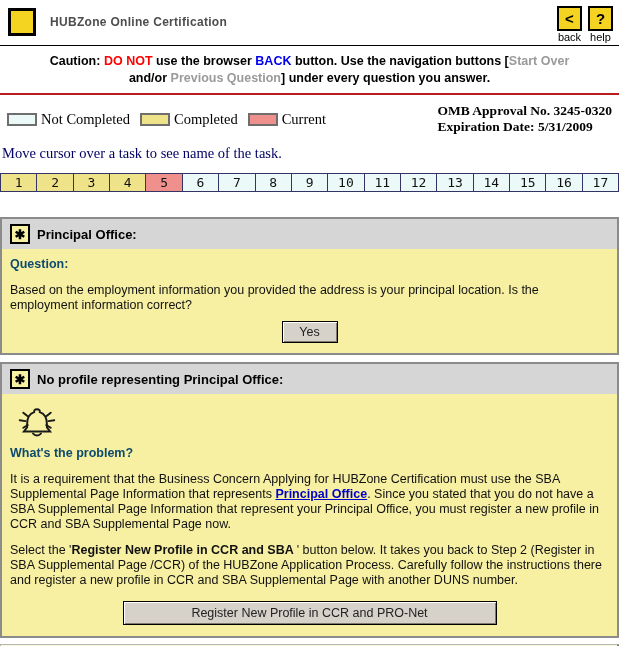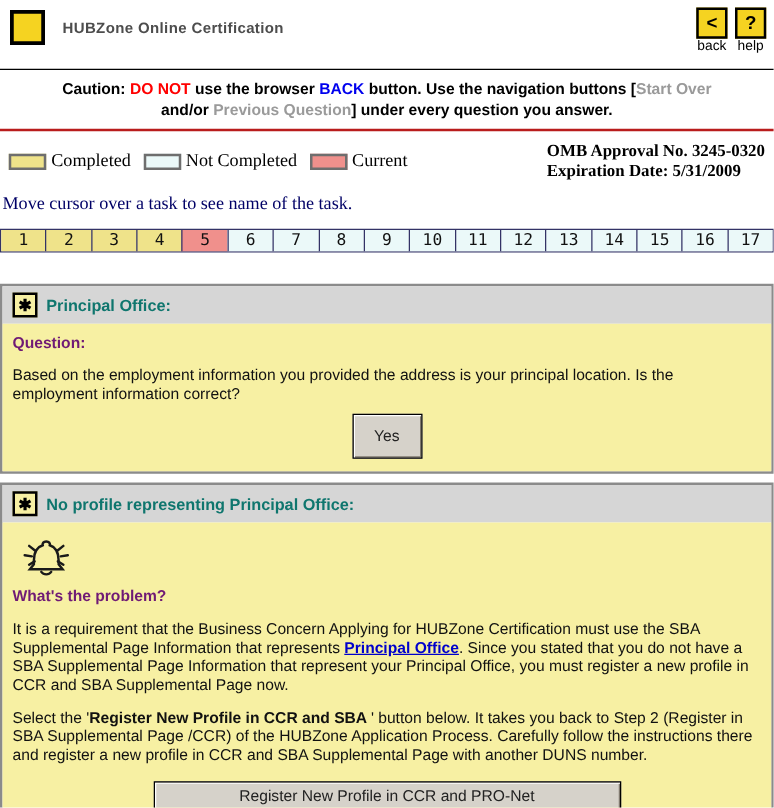--- a/index.html
+++ b/index.html
@@ -5,21 +5,21 @@
   * { box-sizing: border-box; margin: 0; padding: 0; }
   html, body { background: #ffffff; }
   body {
     width: 619px; height: 646px;
     font-family: "Liberation Sans", sans-serif;
     overflow: hidden;
     position: relative;
   }
   
   .top-header {
-    height: 56px;
+    height: 46px;
     border-bottom: 1px solid #000;
     display: flex; align-items: flex-start;
     padding: 8px 6px 0 8px;
     position: relative;
   }
   .logo-square {
     width: 28px; height: 28px;
     background: #f5d321;
     border: 3px solid #000;
   }
@@ -94,40 +94,40 @@
     padding: 0 8px; gap: 7px;
   }
   .asterisk-box {
     width: 20px; height: 20px;
     background: #f7f0a3;
     border: 2px solid #000;
     font-size: 13px; font-weight: bold; color: #000;
     display: flex; align-items: center; justify-content: center;
     flex: 0 0 auto;
   }
-  .sec-title { font-size: 13px; font-weight: bold; color: #0f766e; }
+  .sec-title { font-size: 13px; font-weight: bold; color: #000000; }
   .sec-body {
     background: #f7f0a3;
     padding: 8px 8px 8px 8px;
     font-size: 12.5px; line-height: 15px; color: #111;
   }
-  .para-label { font-weight: bold; font-size: 12.5px; color: #701a75; }
+  .para-label { font-weight: bold; font-size: 12.5px; color: #0c4a6e; }
   .para { margin-bottom: 0; margin-top: 11px; }
   .para + .para-label { margin-top: 10px; }
   
   .win-btn {
     display: block;
     background: #d6d2ca;
     border: 1px solid #000;
     box-shadow: inset 1px 1px 0 #ffffff, inset -1px -1px 0 #80796f;
     font-family: "Liberation Sans", sans-serif;
     font-size: 12.5px; color: #222;
     cursor: pointer;
   }
-  .yes-btn { margin: 8px auto 2px auto; width: 56px; height: 36px; }
+  .yes-btn { margin: 8px auto 2px auto; width: 56px; height: 22px; }
   .register-btn { margin: 13px auto 3px auto; width: 374px; height: 24px; }
   .inline-link { color: #0000cc; font-weight: bold; text-decoration: underline; cursor: pointer; }
   .bold-seg { font-weight: bold; }
   .bell-wrap { margin: 2px 0 6px 4px; height: 36px; }
   
   .footer-strip {
     margin-top: 6px;
     height: 34px;
     background: #fcf9d8;
     border: 1px solid #b5b5b5;
@@ -167,26 +167,26 @@
 </div>
 
 <div class="caution">
   <span>Caution: </span><span class="c-red">DO NOT</span><span> use the browser </span><span class="c-blue">BACK</span><span> button. Use the navigation buttons [</span><span class="c-gray">Start Over</span><br>
   <span>and/or </span><span class="c-gray">Previous Question</span><span>] under every question you answer.</span>
 </div>
 
 <div class="meta-row">
   <div class="legend">
     <div class="legend-item">
+      <span class="swatch" style="background:#ebf9f9"></span>
+      <span class="legend-label">Not Completed</span>
+    </div>
+    <div class="legend-item">
       <span class="swatch" style="background:#efe38a"></span>
       <span class="legend-label">Completed</span>
-    </div>
-    <div class="legend-item">
-      <span class="swatch" style="background:#ebf9f9"></span>
-      <span class="legend-label">Not Completed</span>
     </div>
     <div class="legend-item">
       <span class="swatch" style="background:#f0908c"></span>
       <span class="legend-label">Current</span>
     </div>
   </div>
   <div class="omb">
     <div>OMB Approval No. 3245-0320</div>
     <div>Expiration Date: 5/31/2009</div>
   </div>

